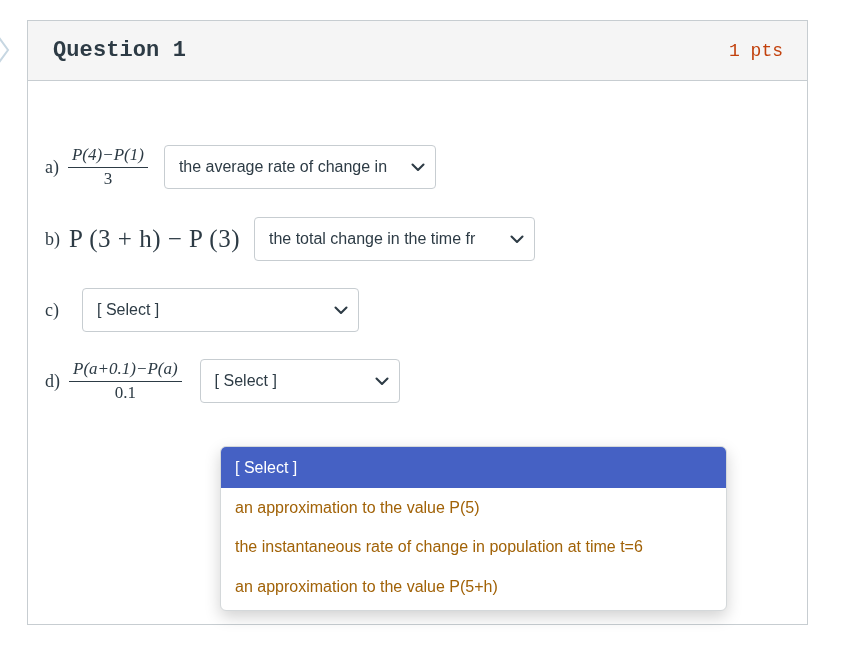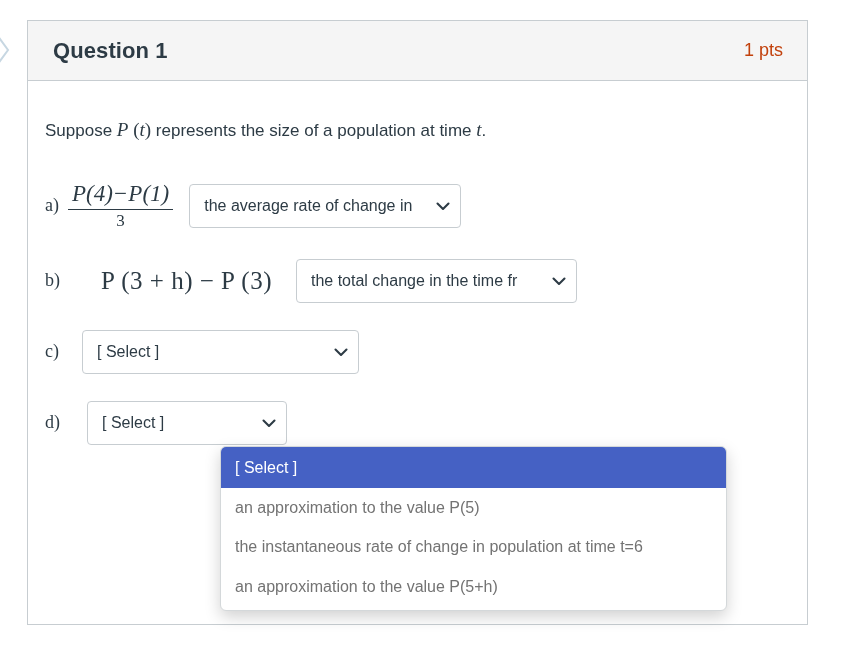--- a/index.html
+++ b/index.html
@@ -41,20 +41,21 @@
 
   .question-header {
     height: 60px;
     background: #f5f5f5;
     border-bottom: 1px solid #c7cdd1;
     display: flex;
     align-items: center;
     justify-content: space-between;
     padding: 0 24px 0 25px;
     box-sizing: border-box;
+    font-family: Liberation Mono, monospace;
   }
   .question-title {
     font-size: 22px;
     font-weight: bold;
     color: #2d3b45;
     letter-spacing: 0.1px;
   }
   .question-points {
     font-size: 18px;
     color: #c2410c;
@@ -106,35 +107,34 @@
     margin-right: 9px;
     white-space: nowrap;
   }
 
   .expr-inline {
     font-family: "Liberation Serif", serif;
     font-size: 25px;
     color: #2d3b45;
     white-space: nowrap;
     letter-spacing: 0.5px;
-    margin-left: 32px;
   }
 
   
   .frac {
     display: inline-flex;
     flex-direction: column;
     align-items: center;
     font-family: "Liberation Serif", serif;
     color: #2d3b45;
     vertical-align: middle;
     line-height: 1.18;
   }
   .frac .num {
-    font-size: 23px;
+    font-size: 17px;
     padding: 0 4px 1px 4px;
     font-style: italic;
     white-space: nowrap;
   }
   .frac .den {
     font-size: 17px;
     border-top: 1.3px solid #2d3b45;
     width: 100%;
     text-align: center;
     padding-top: 1px;
@@ -164,41 +164,41 @@
     flex: 1 1 auto;
   }
   .select-box .caret {
     flex: 0 0 auto;
     margin-left: 8px;
     display: block;
     color: #2d3b45;
   }
 
   .sel-a { width: 272px; margin-left: 16px; }
-  .sel-b { width: 281px; margin-left: 24px; }
+  .sel-b { width: 281px; margin-left: 14px; }
   .sel-c { width: 277px; margin-left: 14px; }
   .sel-d { width: 200px; margin-left: 18px; }
 
   
   .dropdown-list {
     position: absolute;
     left: 220px;
     top: 446px;
     width: 505px;
     background: #ffffff;
     border: 1px solid #d4d8da;
     border-radius: 6px;
     box-shadow: 0 6px 16px rgba(0,0,0,0.18);
     padding: 0 0 4px 0;
     z-index: 50;
     overflow: hidden;
   }
   .dropdown-item {
     font-size: 16px;
-    color: #737373;
+    color: #a16207;
     padding: 8px 14px;
     line-height: 1.45;
     white-space: nowrap;
     cursor: pointer;
   }
   .dropdown-item.selected {
     background: #4561c4;
     color: #ffffff;
   }
   .dropdown-item.first-pad { padding-top: 9px; padding-bottom: 9px; }
@@ -214,23 +214,20 @@
 
 <div class="question-card">
 
   <div class="question-header">
     <span class="question-title">Question 1</span>
     <span class="question-points">1 pts</span>
   </div>
 
   <div class="question-body">
 
-    <p class="prose">
-      <span>Suppose </span><span class="mathvar">P</span><span class="mathroman"> (</span><span class="mathvar">t</span><span class="mathroman">)</span><span> represents the size of a population at time </span><span class="mathvar">t</span><span>.</span>
-    </p>
 
 
     <div class="answers">
 
       <div class="answer-row row-a">
         <span class="row-label">a)</span>
         <span class="frac">
           <span class="num">P(4)−P(1)</span>
           <span class="den">3</span>
         </span>
@@ -264,20 +261,24 @@
           <span class="caret">
             <svg width="14" height="9" viewBox="0 0 14 9" fill="none" stroke="currentColor" stroke-width="2.1" stroke-linecap="round" stroke-linejoin="round">
                 <polyline points="1.5,1.5 7,7 12.5,1.5"></polyline>
               </svg>
           </span>
         </div>
       </div>
 
       <div class="answer-row row-d">
         <span class="row-label">d)</span>
+        <span class="frac">
+          <span class="num">P(a+0.1)−P(a)</span>
+          <span class="den">0.1</span>
+        </span>
         <div class="select-box sel-d">
           <span class="sel-text">[ Select ]</span>
           <span class="caret">
             <svg width="14" height="9" viewBox="0 0 14 9" fill="none" stroke="currentColor" stroke-width="2.1" stroke-linecap="round" stroke-linejoin="round">
                 <polyline points="1.5,1.5 7,7 12.5,1.5"></polyline>
               </svg>
           </span>
         </div>
       </div>
 

